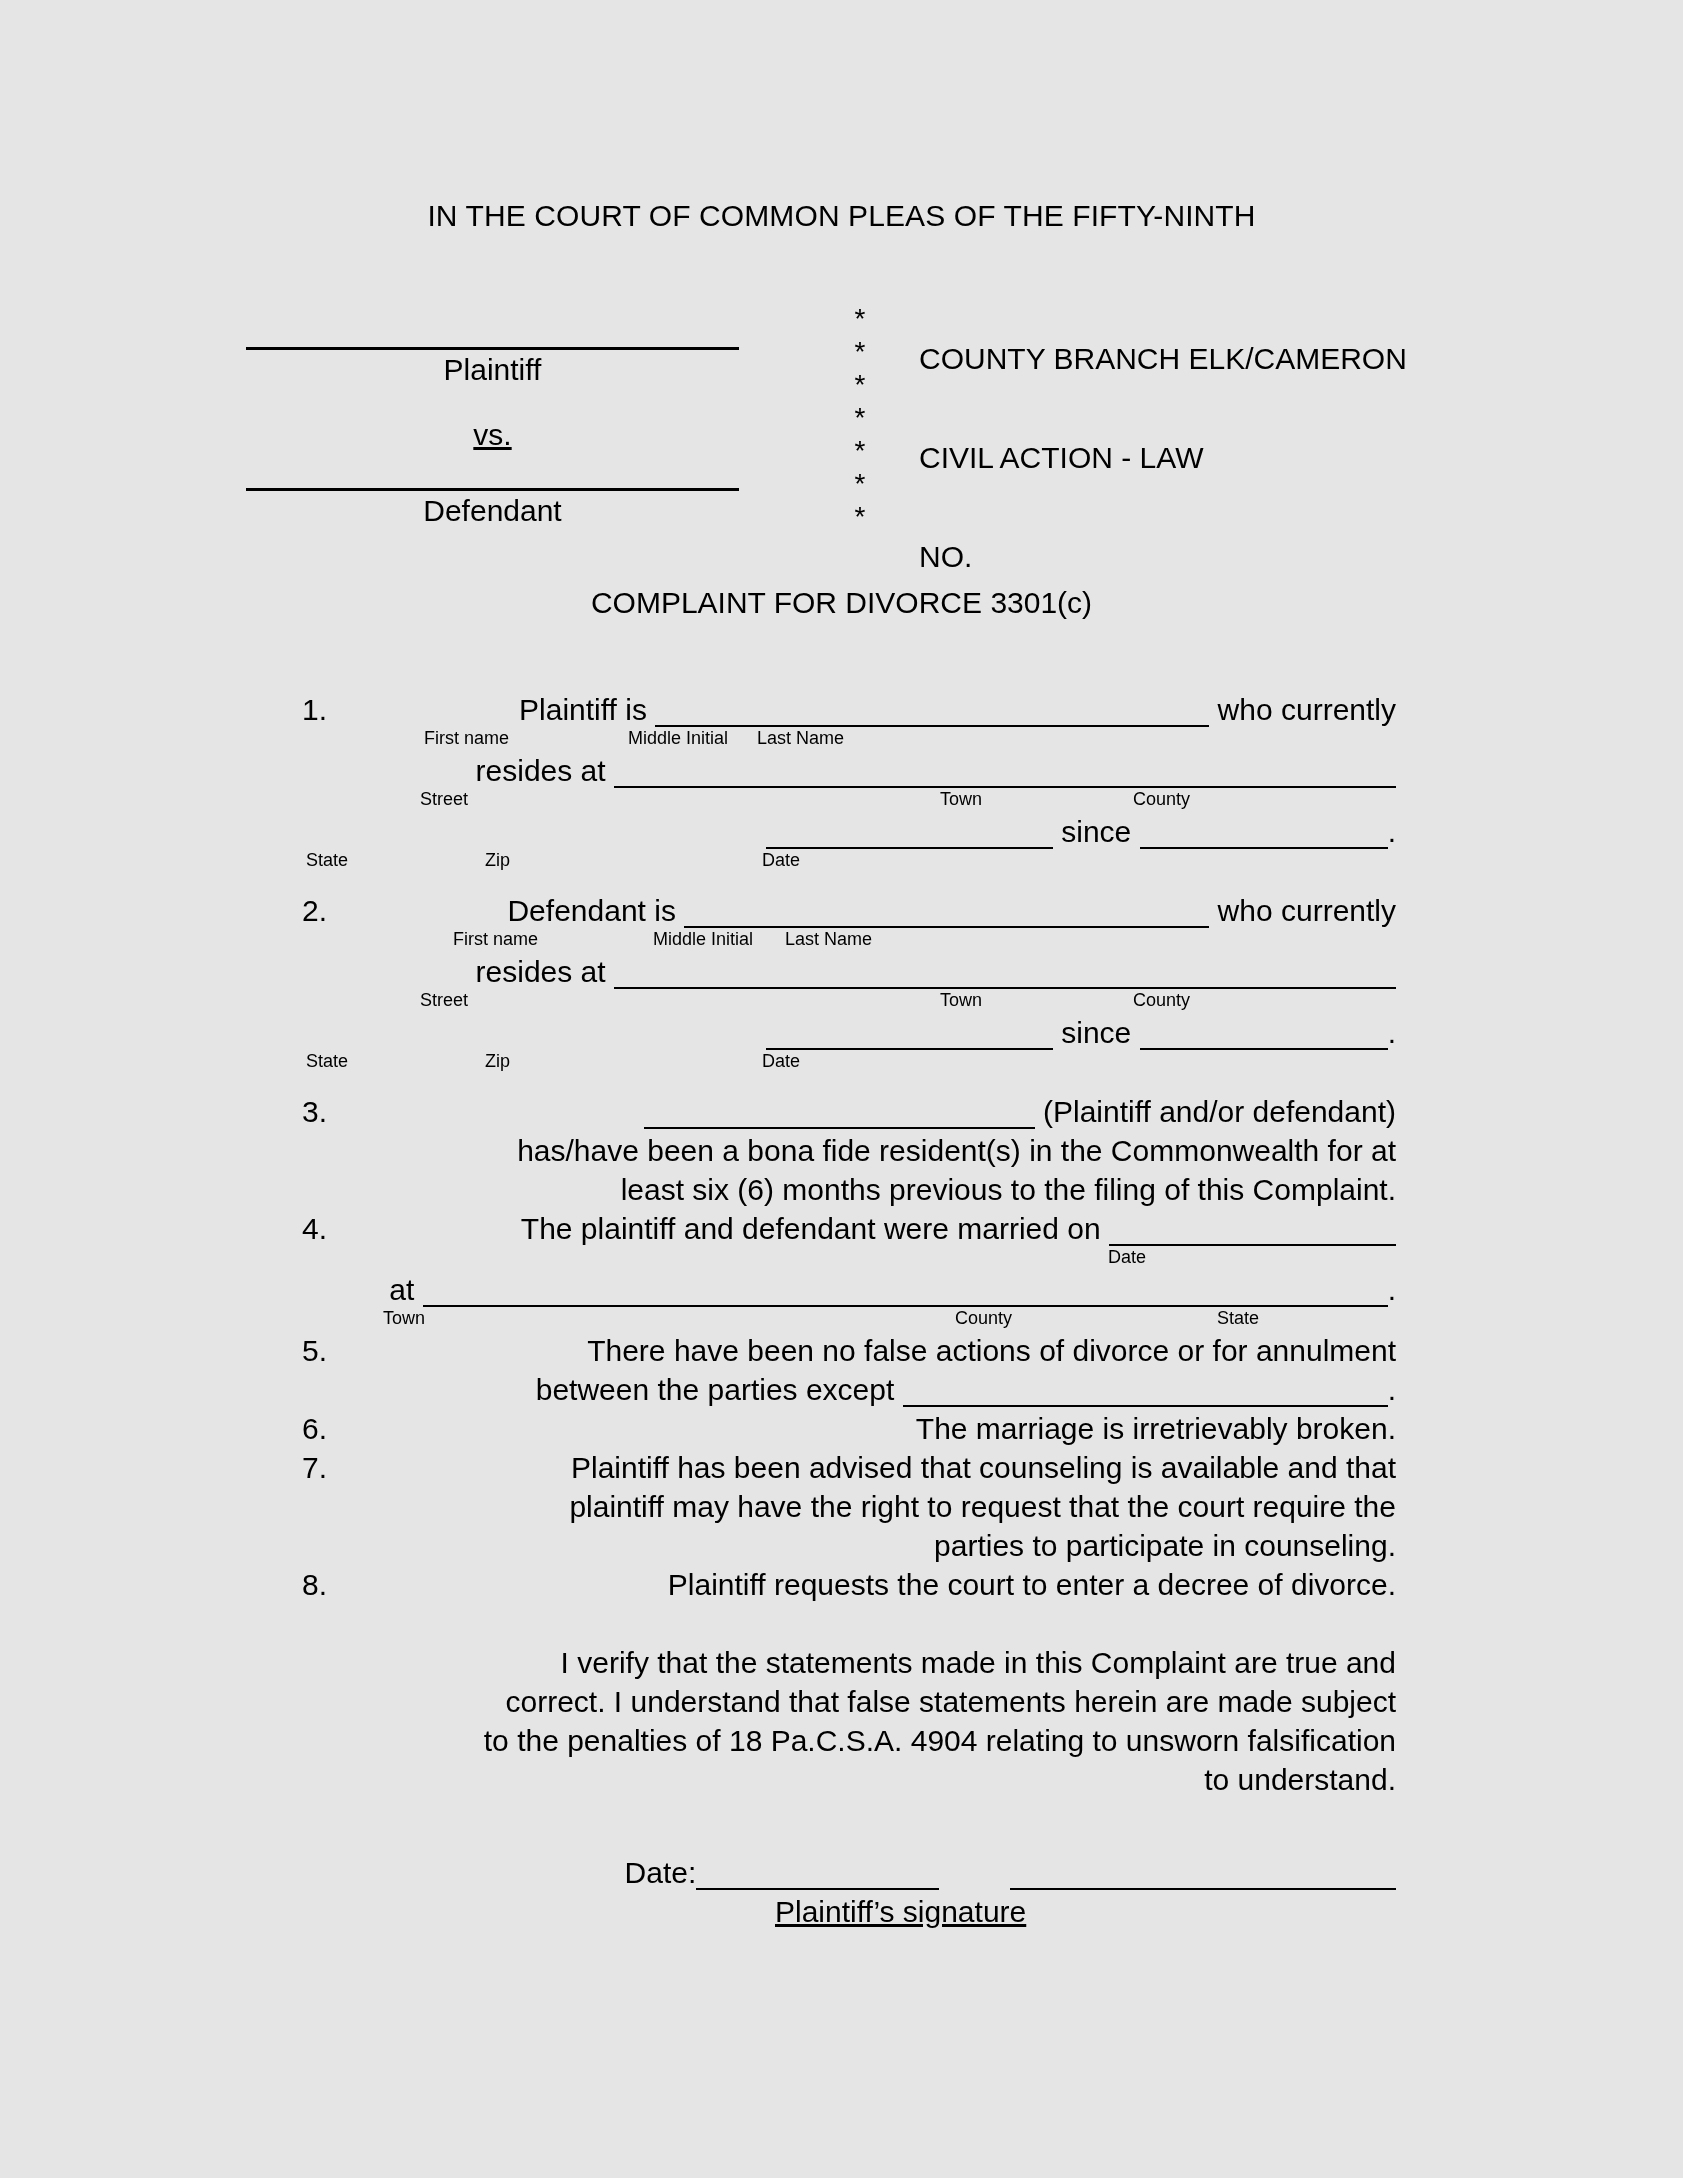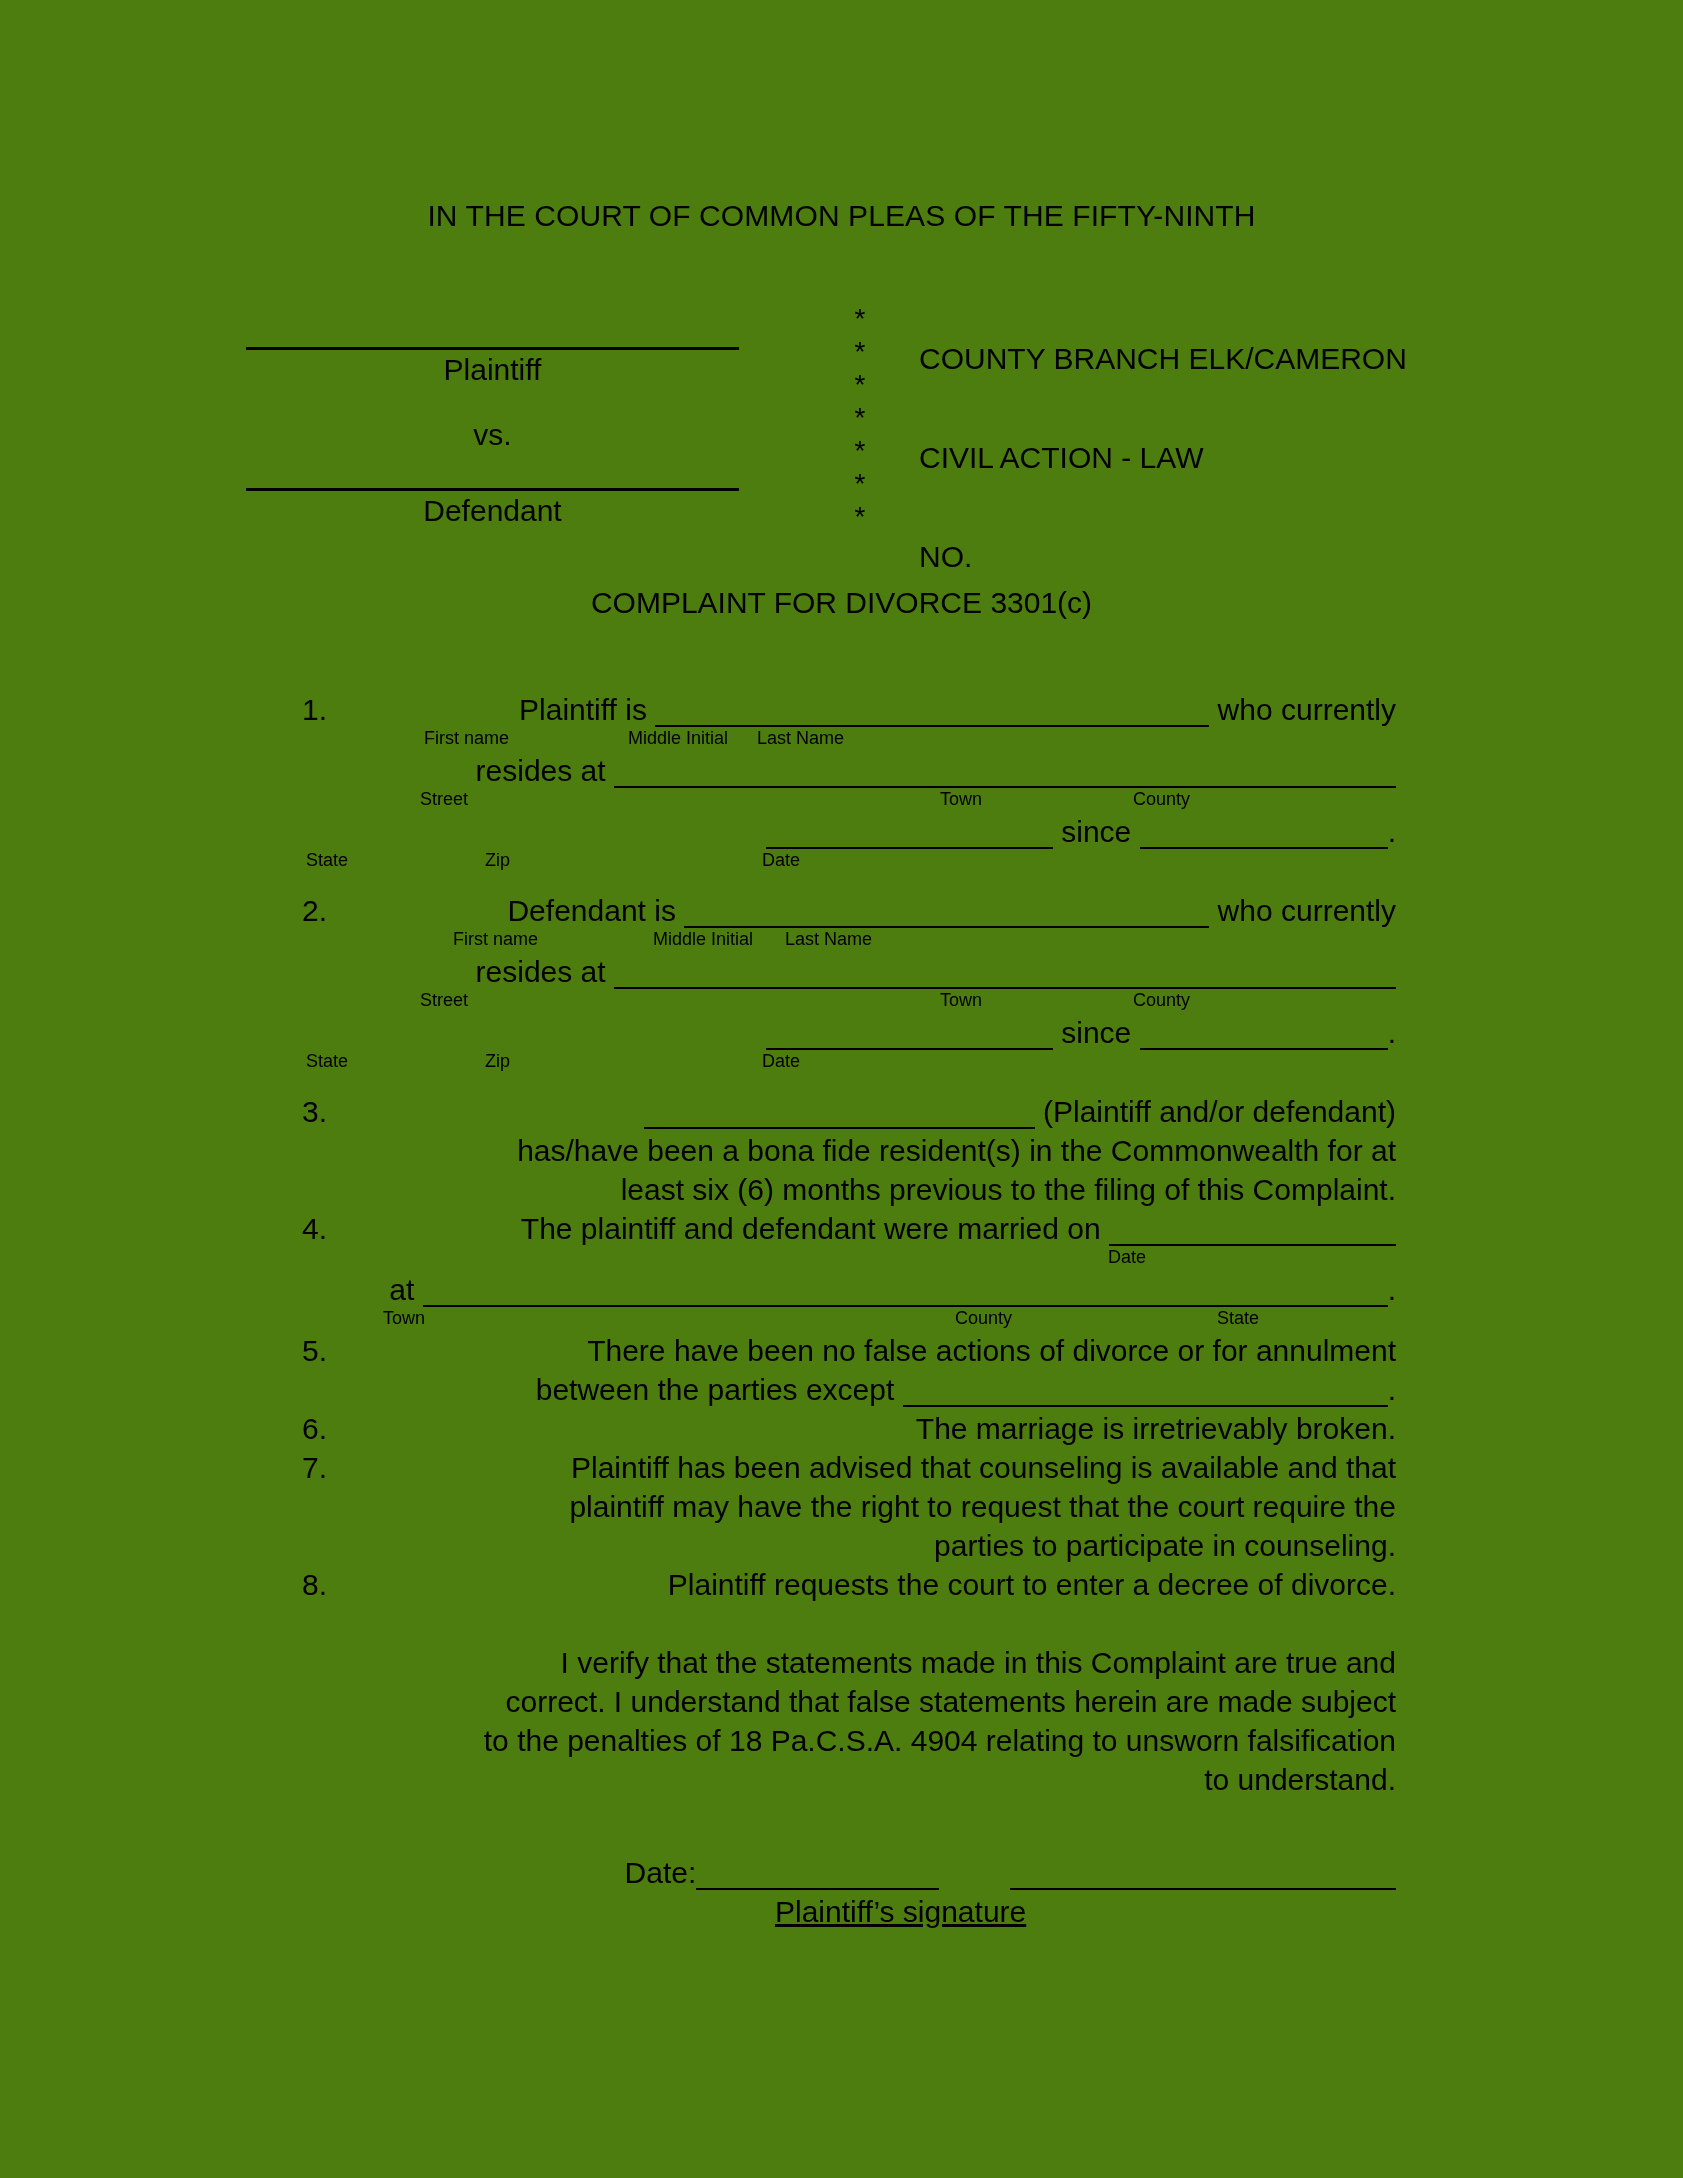--- a/index.html
+++ b/index.html
@@ -8,21 +8,21 @@
     background: #ffffff;
   }
   body {
     font-family: "Liberation Sans", sans-serif;
     color: #000000;
   }
   #page {
     position: relative;
     width: 1683px;
     height: 2178px;
-    background: #4d7c0f;
+    background: #e5e5e5;
     overflow: hidden;
   }
 
   
   .court-header {
     position: absolute;
     top: 196px;
     left: 0;
     width: 1683px;
     text-align: center;
@@ -55,20 +55,21 @@
     text-align: center;
     width: 493px;
     font-size: 30px;
     line-height: 36px;
     padding-top: 2px;
   }
   .cap-vs {
     text-align: center;
     width: 493px;
     font-size: 30px;
+    text-decoration: underline;
   }
   .stars {
     position: absolute;
     left: 594px;
     top: 0;
     font-size: 28px;
     line-height: 33px;
     width: 40px;
     text-align: center;
   }

